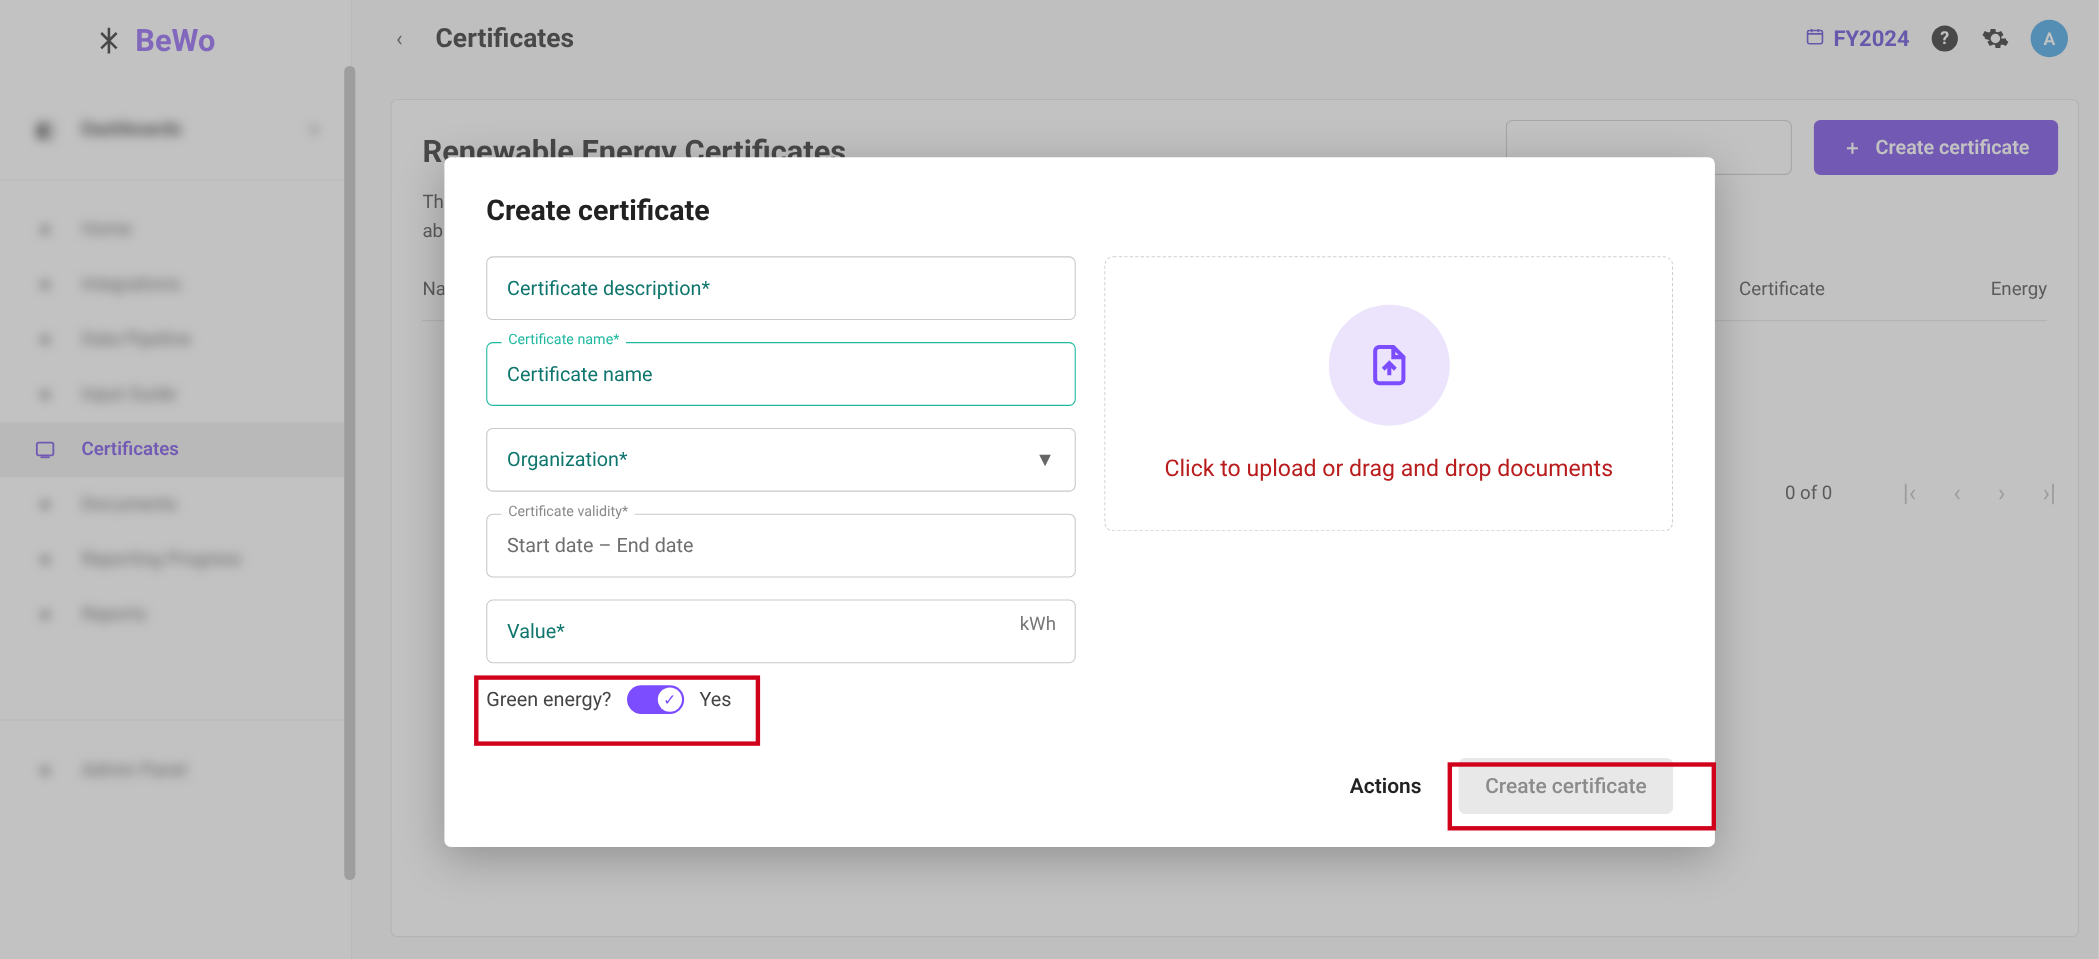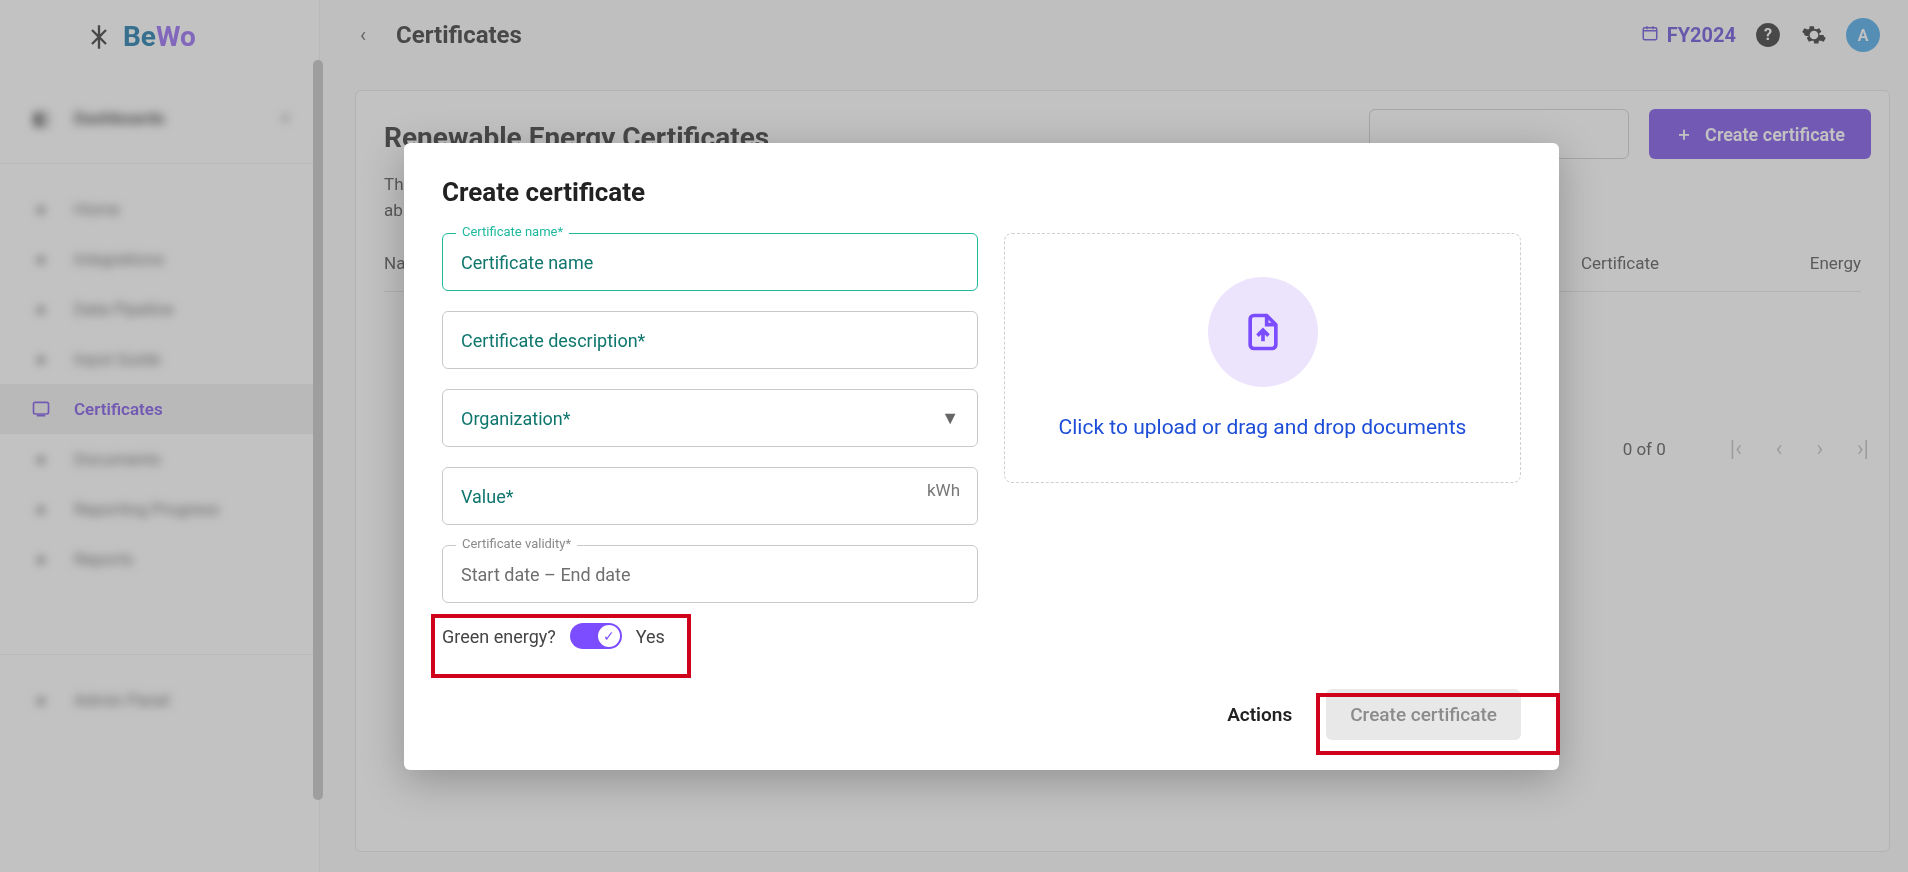--- a/index.html
+++ b/index.html
@@ -3,21 +3,21 @@
 <meta charset="utf-8">
 <style>
   * { box-sizing: border-box; margin: 0; padding: 0; font-family: -apple-system, BlinkMacSystemFont, "Segoe UI", Roboto, sans-serif; }
   body { background: #fafafa; overflow: hidden; width: 1908px; height: 872px; position: relative; }
 
   
   .sidebar { position: absolute; left: 0; top: 0; width: 320px; height: 100%; background: #ffffff; border-right: 1px solid #eee; }
   .logo-area { padding: 20px 30px 10px 85px; display:flex; align-items:center; gap:10px; }
   .logo-mark { width:28px; height:28px; display:flex; align-items:center; justify-content:center; }
   .logo-text { font-size:28px; font-weight:700; }
-  .logo-text .be { color:#0369a1; }
+  .logo-text .be { color:#8b5cf6; }
   .logo-text .wo { color:#8b5cf6; }
 
   .side-section { margin-top:30px; }
   .side-group-header { padding:14px 30px; display:flex; align-items:center; justify-content:space-between; color:#222; font-weight:600; font-size:17px; }
   .side-item { padding:14px 30px; display:flex; align-items:center; gap:22px; color:#555; font-size:17px; cursor:pointer; }
   .side-item.active { background:#eeeeee; color:#6e43e6; font-weight:600; }
   .side-icon { width:22px; height:22px; display:flex; align-items:center; justify-content:center; }
   .side-divider { border-top:1px solid #eee; margin:20px 0; }
   .side-blur { filter:blur(5px); }
   .chev { font-size:14px; color:#888; }
@@ -51,21 +51,21 @@
   .pager-btn { font-size:22px; color:#bbb; cursor:pointer; }
 
   
   .scrim { position:absolute; inset:0; background:rgba(120,120,120,0.45); }
 
   
   .modal { position:absolute; left:404px; top:143px; width:1155px; background:#fff; border-radius:6px; box-shadow:0 10px 40px rgba(0,0,0,.25); padding:34px 38px 30px 38px; }
   .modal-title { font-size:26px; font-weight:700; color:#222; margin-bottom:26px; }
   .modal-columns { display:flex; gap:26px; }
   .form-col { width:536px; display:flex; flex-direction:column; gap:20px; }
-  .dropzone { flex:1; border:1.5px dashed #cfcfcf; border-radius:8px; height:250px; display:flex; flex-direction:column; align-items:center; justify-content:center; gap:28px; color:#1d4ed8; font-size:21px; }
+  .dropzone { flex:1; border:1.5px dashed #cfcfcf; border-radius:8px; height:250px; display:flex; flex-direction:column; align-items:center; justify-content:center; gap:28px; color:#b91c1c; font-size:21px; }
   .drop-icon-circle { width:110px; height:110px; border-radius:50%; background:#ece4fc; display:flex; align-items:center; justify-content:center; color:#7c4dff; }
 
   .field { position:relative; }
   .field input, .field .select, .field .date, .field .value {
     width:100%; height:58px; border:1px solid #c9c9c9; border-radius:6px; padding:0 18px;
     font-size:18px; color:#222; background:#fff; outline:none;
   }
   .field input::placeholder, .field .placeholder { color:#0f766e; }
   .field .select { display:flex; align-items:center; justify-content:space-between; cursor:pointer; }
   .field .date { display:flex; align-items:center; color:#6f6f6f; }
@@ -218,46 +218,46 @@
 </div>
 
 <div class="scrim"></div>
 
 <div class="modal">
   <div class="modal-title">Create certificate</div>
 
   <div class="modal-columns">
     <div class="form-col">
 
+      <div class="field">
+        <input type="text" placeholder="Certificate description*" style="">
+      </div>
+
       <div class="field focused">
         <span class="float-label">Certificate name*</span>
         <input type="text" placeholder="Certificate name" style="">
-      </div>
-
-      <div class="field">
-        <input type="text" placeholder="Certificate description*" style="">
       </div>
 
       <div class="field">
         <div class="select">
           <span class="placeholder">Organization*</span>
           <span style="color:#666;">▼</span>
         </div>
       </div>
 
       <div class="field">
-        <input type="text" placeholder="Value*" style="">
-        <span class="unit">kWh</span>
-      </div>
-
-      <div class="field">
         <span class="float-label">Certificate validity*</span>
         <div class="date">
           <span>Start date – End date</span>
         </div>
+      </div>
+
+      <div class="field">
+        <input type="text" placeholder="Value*" style="">
+        <span class="unit">kWh</span>
       </div>
 
       <div class="toggle-row">
         <span>Green energy?</span>
         <span class="switch">
           <span class="switch-knob">✓</span>
         </span>
         <span>Yes</span>
       </div>
     </div>

